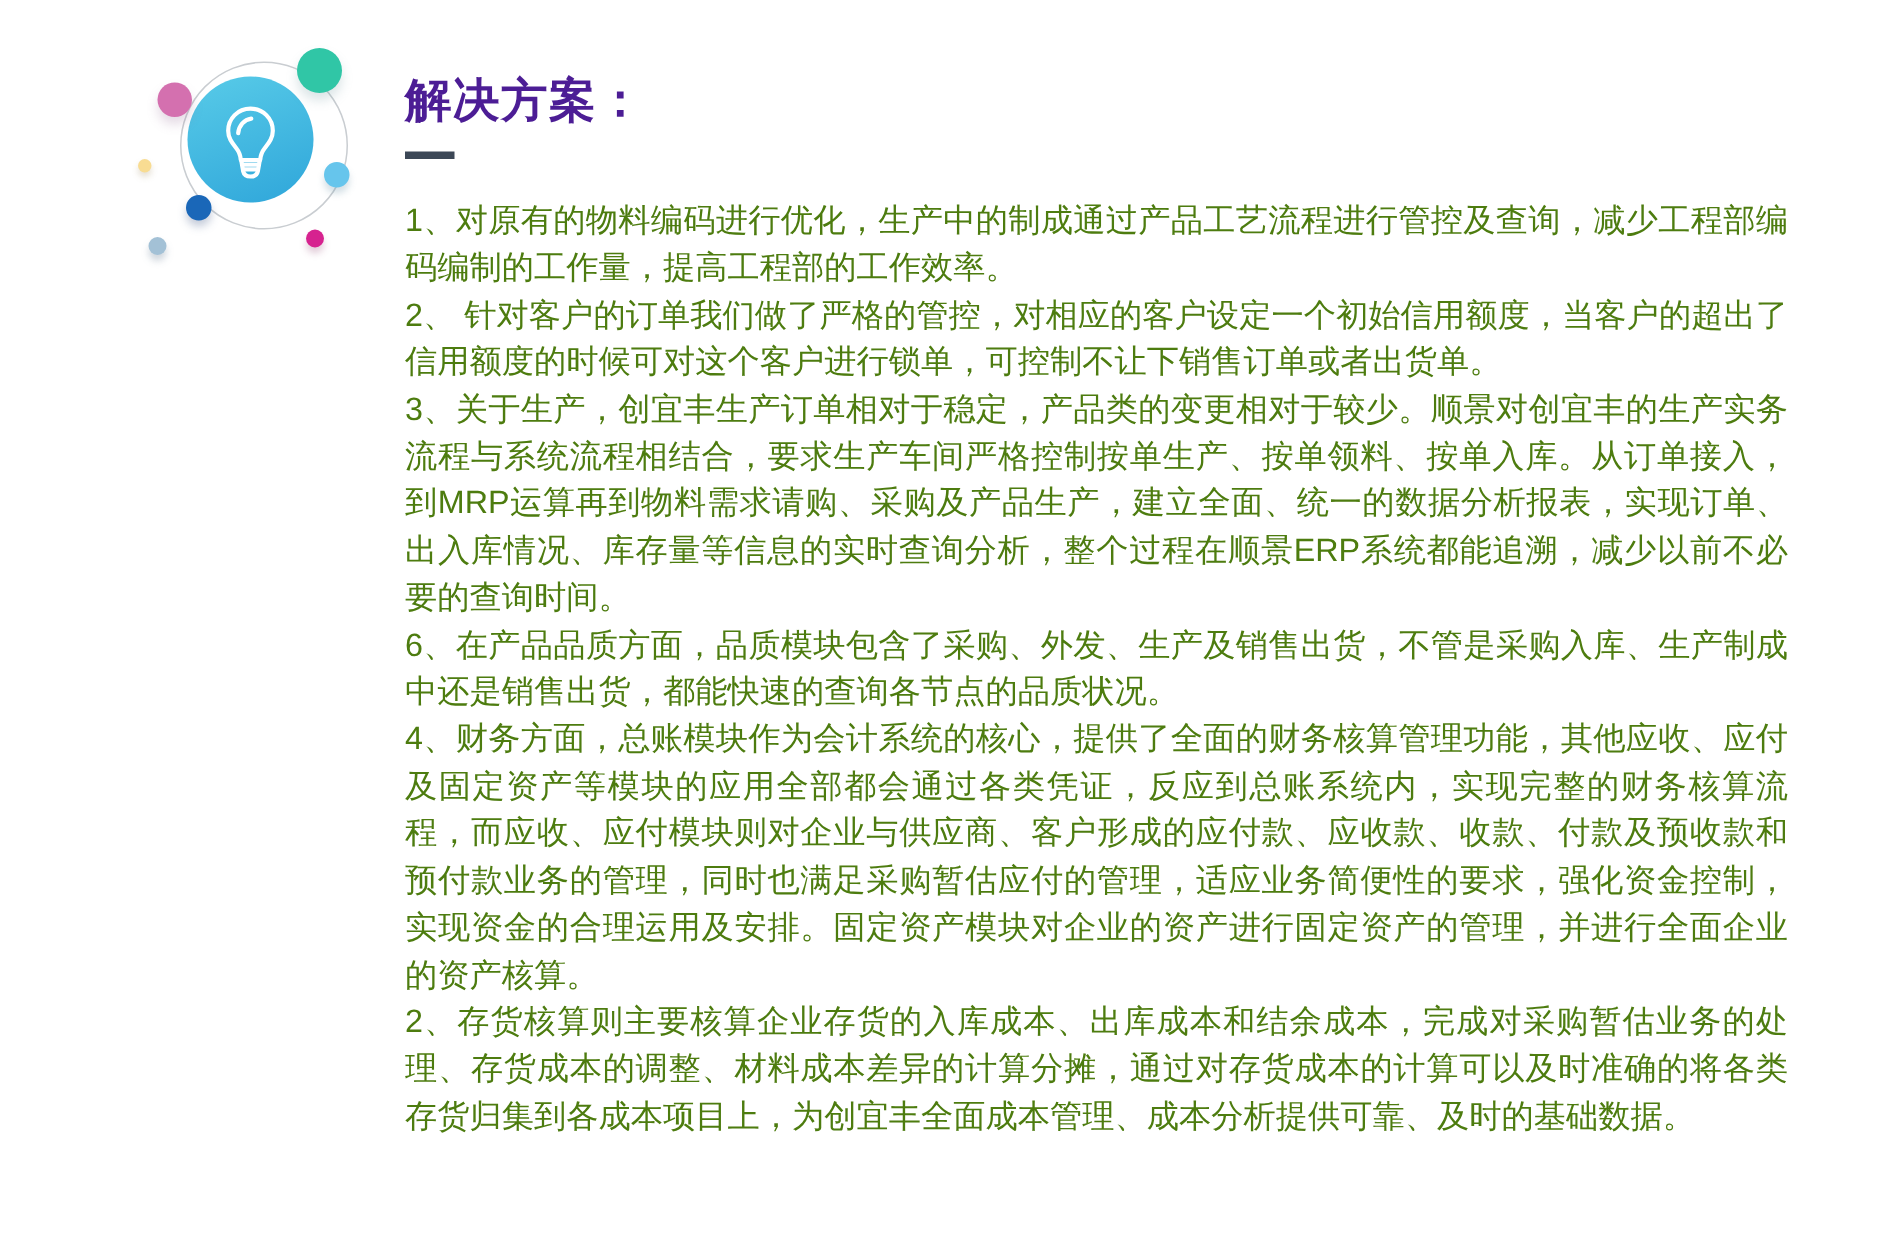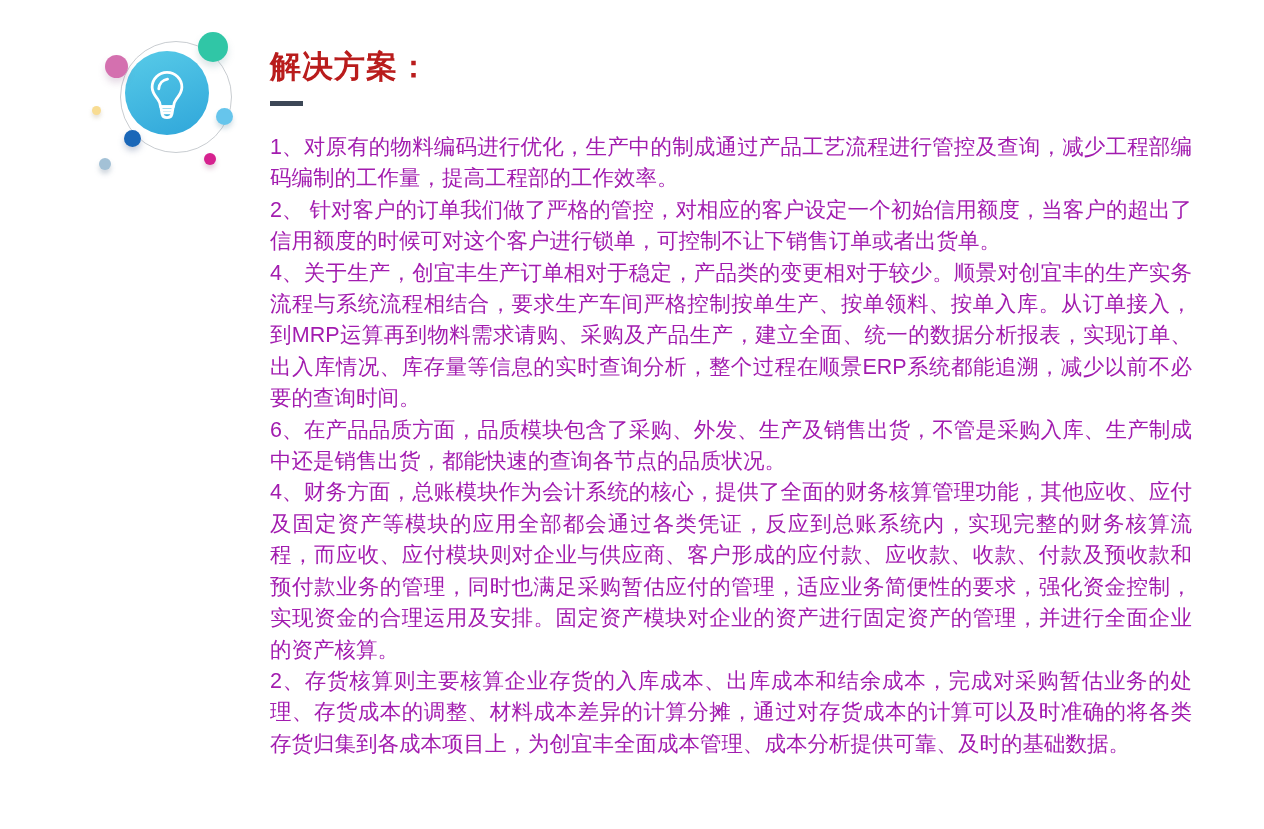--- a/index.html
+++ b/index.html
@@ -101,25 +101,25 @@
     <span class="dot dot-teal" style="background-color: rgb(48, 198, 166);"></span>
     <span class="dot dot-pink" style="background-color: rgb(212, 112, 175);"></span>
     <span class="dot dot-yellow" style="background-color: rgb(248, 220, 146);"></span>
     <span class="dot dot-lightblue" style="background-color: rgb(102, 197, 236);"></span>
     <span class="dot dot-darkblue" style="background-color: rgb(26, 103, 184);"></span>
     <span class="dot dot-steel" style="background-color: rgb(163, 193, 214);"></span>
     <span class="dot dot-magenta" style="background-color: rgb(214, 34, 143);"></span>
   </div>
 
   <div class="content">
-    <h1 class="section-title" style="color: #b91c1c;">解决方案：</h1>
+    <h1 class="section-title" style="color: #4c1d95;">解决方案：</h1>
     <div class="title-underline" style="background: rgb(60, 71, 86);"></div>
-    <div class="paragraphs" style="color: #a21caf;">
+    <div class="paragraphs" style="color: #4d7c0f;">
       <p>1、对原有的物料编码进行优化，生产中的制成通过产品工艺流程进行管控及查询，减少工程部编码编制的工作量，提高工程部的工作效率。</p>
       <p>2、 针对客户的订单我们做了严格的管控，对相应的客户设定一个初始信用额度，当客户的超出了信用额度的时候可对这个客户进行锁单，可控制不让下销售订单或者出货单。</p>
-      <p>4、关于生产，创宜丰生产订单相对于稳定，产品类的变更相对于较少。顺景对创宜丰的生产实务流程与系统流程相结合，要求生产车间严格控制按单生产、按单领料、按单入库。从订单接入，到MRP运算再到物料需求请购、采购及产品生产，建立全面、统一的数据分析报表，实现订单、出入库情况、库存量等信息的实时查询分析，整个过程在顺景ERP系统都能追溯，减少以前不必要的查询时间。</p>
+      <p>3、关于生产，创宜丰生产订单相对于稳定，产品类的变更相对于较少。顺景对创宜丰的生产实务流程与系统流程相结合，要求生产车间严格控制按单生产、按单领料、按单入库。从订单接入，到MRP运算再到物料需求请购、采购及产品生产，建立全面、统一的数据分析报表，实现订单、出入库情况、库存量等信息的实时查询分析，整个过程在顺景ERP系统都能追溯，减少以前不必要的查询时间。</p>
       <p>6、在产品品质方面，品质模块包含了采购、外发、生产及销售出货，不管是采购入库、生产制成中还是销售出货，都能快速的查询各节点的品质状况。</p>
       <p>4、财务方面，总账模块作为会计系统的核心，提供了全面的财务核算管理功能，其他应收、应付及固定资产等模块的应用全部都会通过各类凭证，反应到总账系统内，实现完整的财务核算流程，而应收、应付模块则对企业与供应商、客户形成的应付款、应收款、收款、付款及预收款和预付款业务的管理，同时也满足采购暂估应付的管理，适应业务简便性的要求，强化资金控制，实现资金的合理运用及安排。固定资产模块对企业的资产进行固定资产的管理，并进行全面企业的资产核算。</p>
       <p>2、存货核算则主要核算企业存货的入库成本、出库成本和结余成本，完成对采购暂估业务的处理、存货成本的调整、材料成本差异的计算分摊，通过对存货成本的计算可以及时准确的将各类存货归集到各成本项目上，为创宜丰全面成本管理、成本分析提供可靠、及时的基础数据。</p>
     </div>
   </div>
 
 </div>
 
 </body></html>

